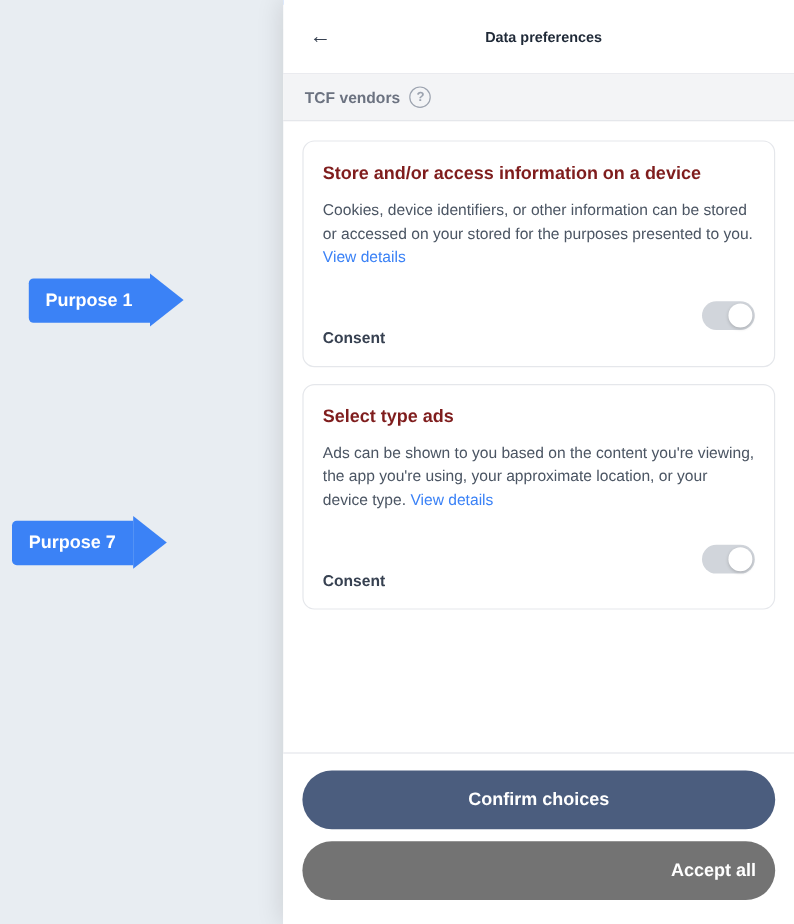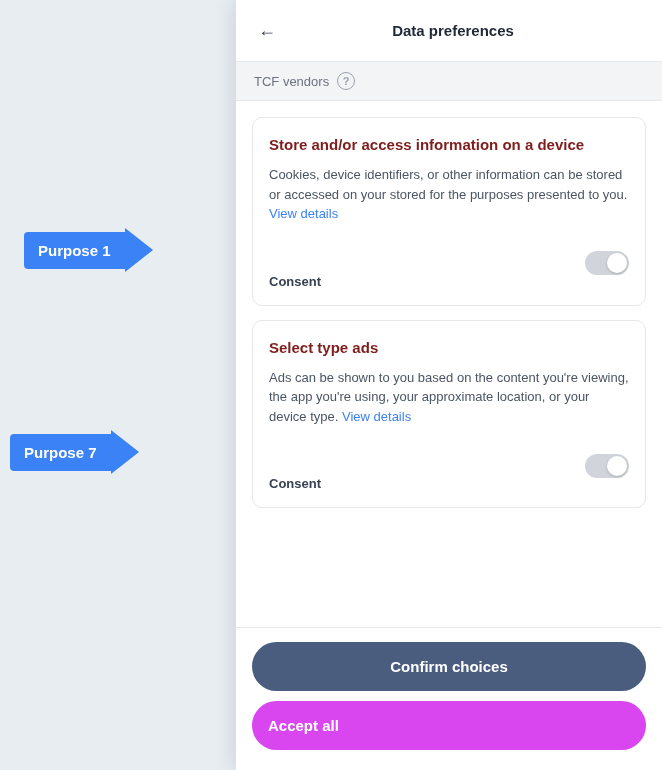--- a/index.html
+++ b/index.html
@@ -94,41 +94,41 @@
       margin-right: 8px;
       color: #374151;
       font-size: 18px;
       display: flex;
       align-items: center;
     }
 
     .modal-title {
       flex: 1;
       text-align: center;
-      font-size: 15px;
+      font-size: 12px;
       font-weight: 600;
       color: #1f2937;
       margin-right: 26px;
     }
 
     
     .tcf-bar {
       background: #f3f4f6;
       padding: 10px 18px;
       display: flex;
       align-items: center;
       gap: 8px;
       flex-shrink: 0;
       border-bottom: 1px solid #e5e7eb;
     }
 
     .tcf-label {
       font-size: 13px;
       color: #6b7280;
-      font-weight: 400;
+      font-weight: 700;
     }
 
     .help-icon {
       width: 18px;
       height: 18px;
       border: 1.5px solid #9ca3af;
       border-radius: 50%;
       display: flex;
       align-items: center;
       justify-content: center;
@@ -246,29 +246,29 @@
       border-radius: 30px;
       padding: 16px;
       font-size: 15px;
       font-weight: 700;
       cursor: pointer;
       text-align: center;
       width: 100%;
     }
 
     .btn-accept {
-      background: #d946ef;
+      background: #737373;
       color: white;
       border: none;
       border-radius: 30px;
       padding: 16px;
       font-size: 15px;
       font-weight: 700;
       cursor: pointer;
-      text-align: left;
+      text-align: right;
       width: 100%;
     }
   </style>
 </head>
 <body>
 
 <div class="arrow-label arrow-label-1">
   <div class="arrow-box">Purpose 1</div>
   <div class="arrow-head"></div>
 </div>

